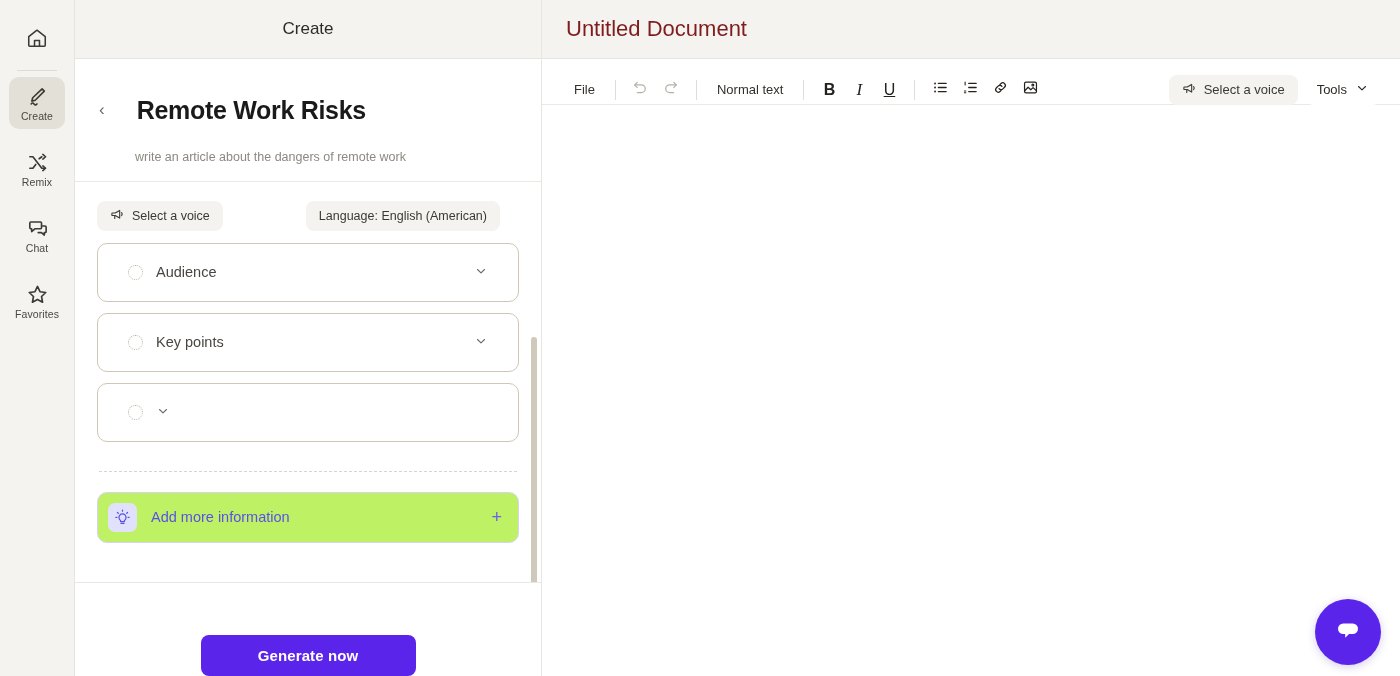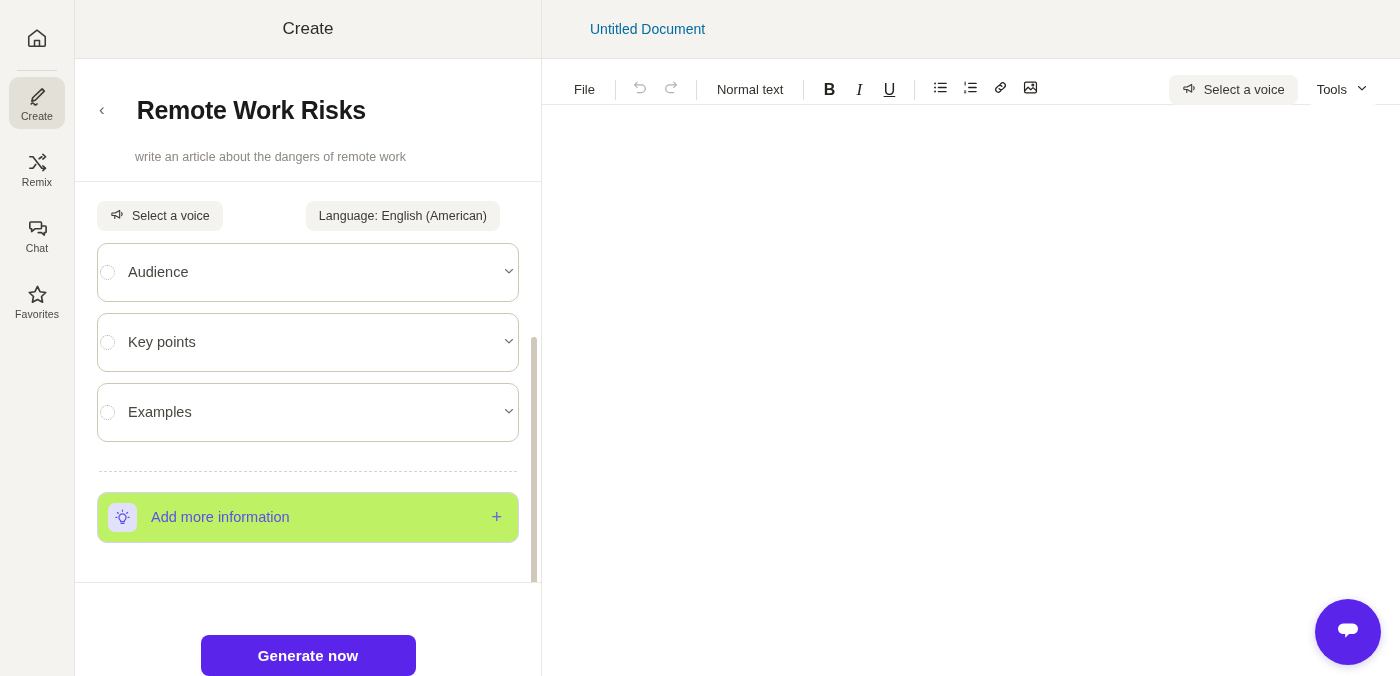--- a/index.html
+++ b/index.html
@@ -84,21 +84,21 @@
     background: #f4f3f0; border: none; border-radius: 8px;
     height: 30px; display: inline-flex; align-items: center; gap: 7px;
     padding: 0 13px; font-size: 12.5px; color: #3c3933; cursor: pointer;
     font-family: inherit;
   }
   .chip.lang { margin-left: 83px; }
 
   .acc {
     border: 1px solid #cfc7b5; border-radius: 10px;
     height: 59px; margin-bottom: 11px;
-    display: flex; align-items: center; padding: 0 2px;
+    display: flex; align-items: center; padding: 0 30px;
     background: #fff; cursor: pointer;
   }
   .acc-dot {
     width: 15px; height: 15px; border-radius: 50%;
     border: 1.5px dotted #b7b0a0; margin-right: 13px; flex: none;
   }
   .acc-label { font-size: 14.5px; color: #494640; flex: 1; }
   .acc-chev { font-size: 12px; color: #6f6b63; line-height: 1; }
 
   .dashline {
@@ -136,21 +136,21 @@
   
   .doc {
     flex: 1; height: 676px; display: flex; flex-direction: column;
     position: relative; background: #fff;
   }
   .doc-head {
     height: 59px; min-height: 59px; background: #f4f3f0;
     border-bottom: 1px solid #e6e4df;
     display: flex; align-items: center; padding: 0 20px 0 24px;
   }
-  .doc-name { font-size: 14px; color: #0369a1; flex: 1; margin-left: 24px; }
+  .doc-name { font-size: 22px; color: #7f1d1d; flex: 1; }
   .doc-head-right { display: flex; align-items: center; gap: 11px; }
   .icon-plain { cursor: pointer; display: flex; align-items: center; }
   .share-btn {
     height: 31px; border: 1px solid #d6d3cc; border-radius: 7px; background: #fff;
     display: inline-flex; align-items: center; gap: 7px; padding: 0 13px;
     font-size: 13px; color: #2e2b26; cursor: pointer; font-family: inherit;
   }
   .help-btn {
     width: 31px; height: 31px; border: 1px solid #d6d3cc; border-radius: 7px;
     background: #fff; display: inline-flex; align-items: center;
@@ -300,21 +300,20 @@
         <span class="acc-label">Key points</span>
         <span class="acc-chev">
           <svg width="14" height="14" viewBox="0 0 24 24" fill="none" stroke="#6f6b63" stroke-width="2" stroke-linecap="round" stroke-linejoin="round">
             <path d="M6 9.5 12 15.2 18 9.5"></path>
           </svg>
         </span>
       </div>
 
       <div class="acc">
         <span class="acc-dot"></span>
-        <span class="acc-label">Examples</span>
         <span class="acc-chev">
           <svg width="14" height="14" viewBox="0 0 24 24" fill="none" stroke="#6f6b63" stroke-width="2" stroke-linecap="round" stroke-linejoin="round">
             <path d="M6 9.5 12 15.2 18 9.5"></path>
           </svg>
         </span>
       </div>
 
       <div class="dashline"></div>
 
       <div class="addmore">

